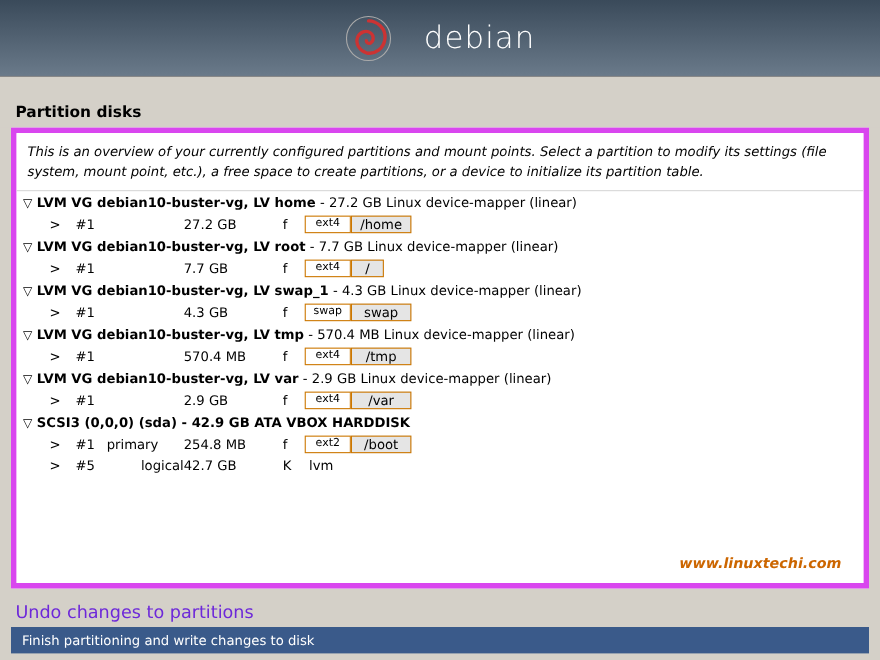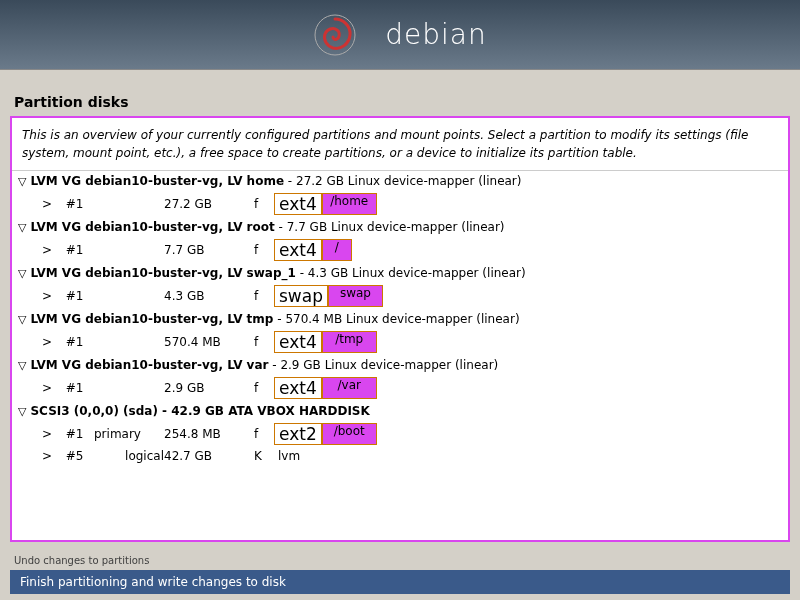--- a/index.html
+++ b/index.html
@@ -53,21 +53,21 @@
       font-size: 14px;
       font-weight: bold;
       color: #000;
       background: #d4d0c8;
     }
 
     .content-area {
       flex: 1;
       margin: 0 10px 6px 10px;
       background: #fff;
-      border: 2px solid #d946ef;
+      border: 5px solid #d946ef;
       display: flex;
       flex-direction: column;
       overflow: hidden;
     }
 
     .description {
       padding: 8px 10px;
       font-size: 12px;
       color: #000;
       font-style: italic;
@@ -114,34 +114,34 @@
     .partition-row .col-arrow { width: 16px; }
     .partition-row .col-num { width: 36px; }
     .partition-row .col-type { width: 70px; }
     .partition-row .col-size { width: 90px; }
     .partition-row .col-flag { width: 20px; }
     .partition-row .col-fs-box { display: inline-flex; gap: 0; }
 
     .fs-badge {
       border: 1px solid #cc7700;
       padding: 0px 4px;
-      font-size: 17px;
+      font-size: 10px;
       color: #000;
       background: #fff;
       display: inline-block;
       min-width: 42px;
       text-align: center;
     }
 
     .mp-badge {
       border: 1px solid #cc7700;
       padding: 0px 0;
       font-size: 12px;
       color: #000;
-      background: #d946ef;
+      background: #e5e5e5;
       display: inline-block;
       min-width: 55px;
       text-align: center;
     }
 
     .watermark {
       position: absolute;
       bottom: 10px;
       right: 20px;
       color: #cc6600;
@@ -151,22 +151,22 @@
       pointer-events: none;
     }
 
     
     .action-area {
       background: #d4d0c8;
       padding: 4px 10px 4px 10px;
     }
 
     .undo-link {
-      color: #404040;
-      font-size: 10px;
+      color: #6d28d9;
+      font-size: 16px;
       padding: 2px 4px;
       cursor: pointer;
       display: inline-block;
     }
 
     .selected-item {
       background: #3a5a8a;
       color: #fff;
       padding: 5px 10px;
       font-size: 12px;
@@ -306,20 +306,21 @@
       </div>
       <div class="partition-row">
         <span class="col-arrow">&gt;</span>
         <span class="col-num">&nbsp;&nbsp;#5</span>
         <span class="col-type" style="width:70px;text-align:right;">logical</span>
         <span class="col-size">42.7 GB</span>
         <span class="col-flag">K</span>
         <span style="margin-left:4px;">lvm</span>
       </div>
 
+      <div class="watermark">www.linuxtechi.com</div>
     </div>
 
   </div>
 
   <div class="action-area">
     <div class="undo-link">Undo changes to partitions</div>
     <div class="selected-item">Finish partitioning and write changes to disk</div>
   </div>
 
 </div>

